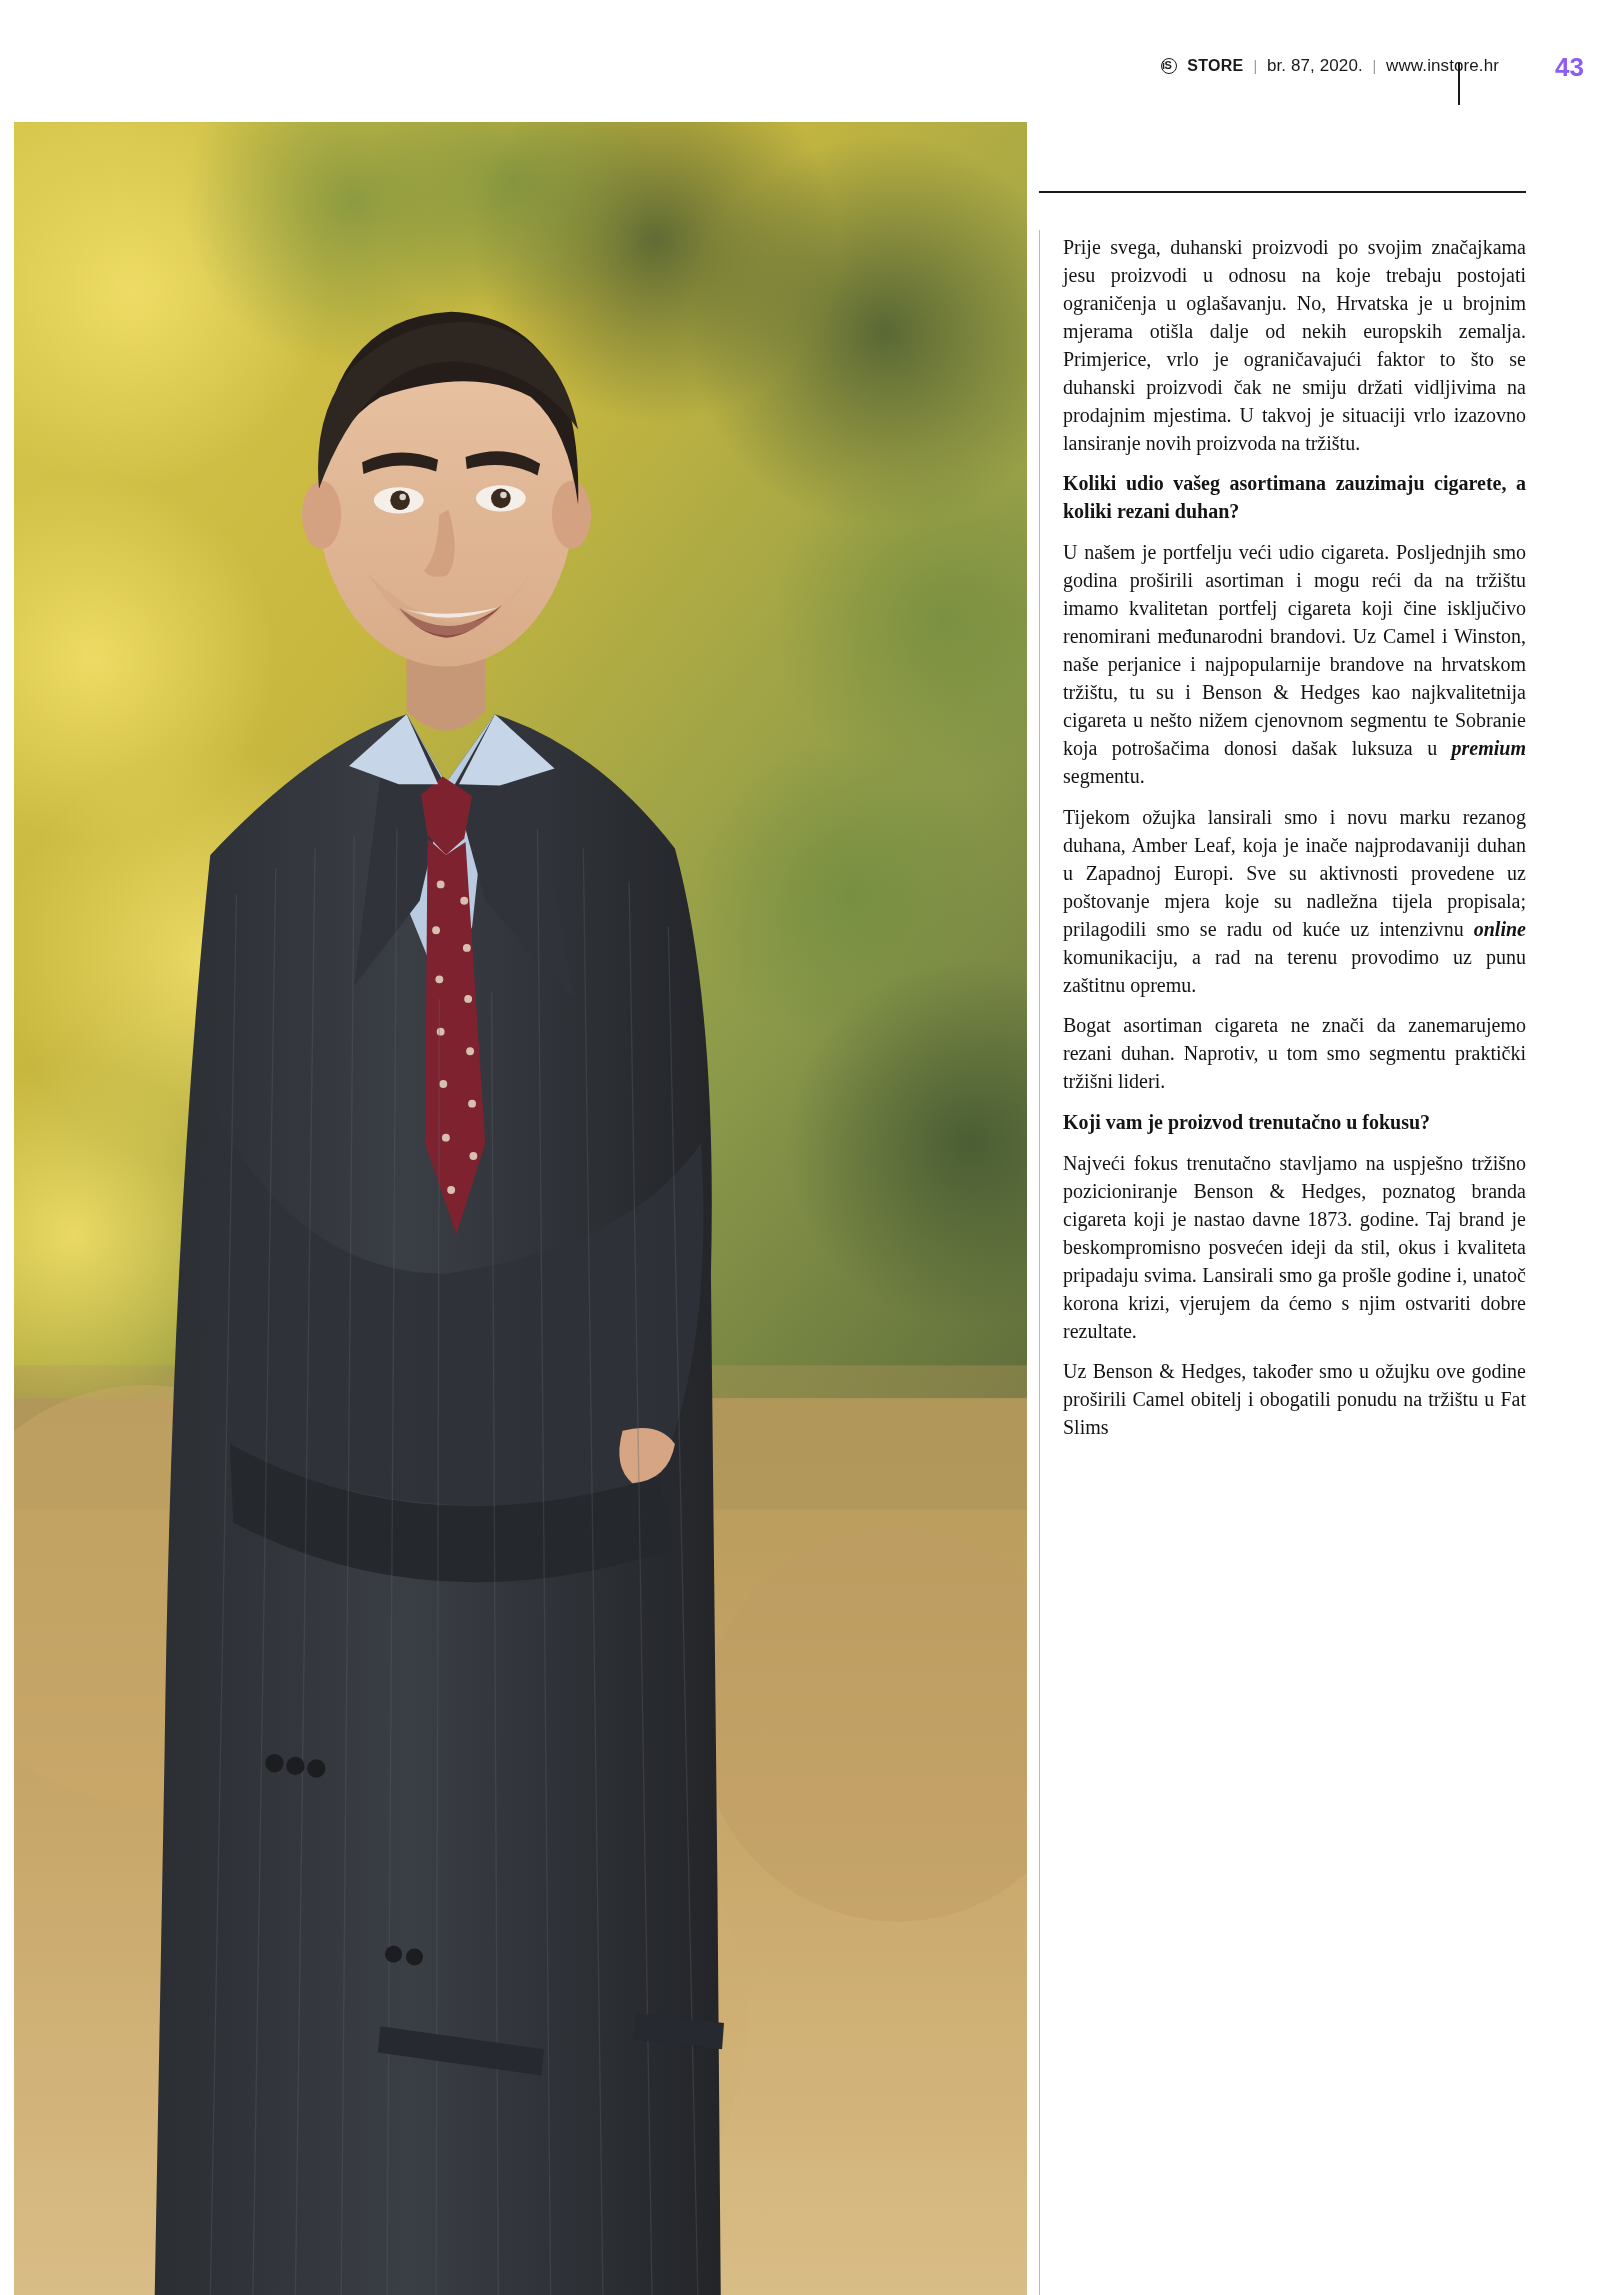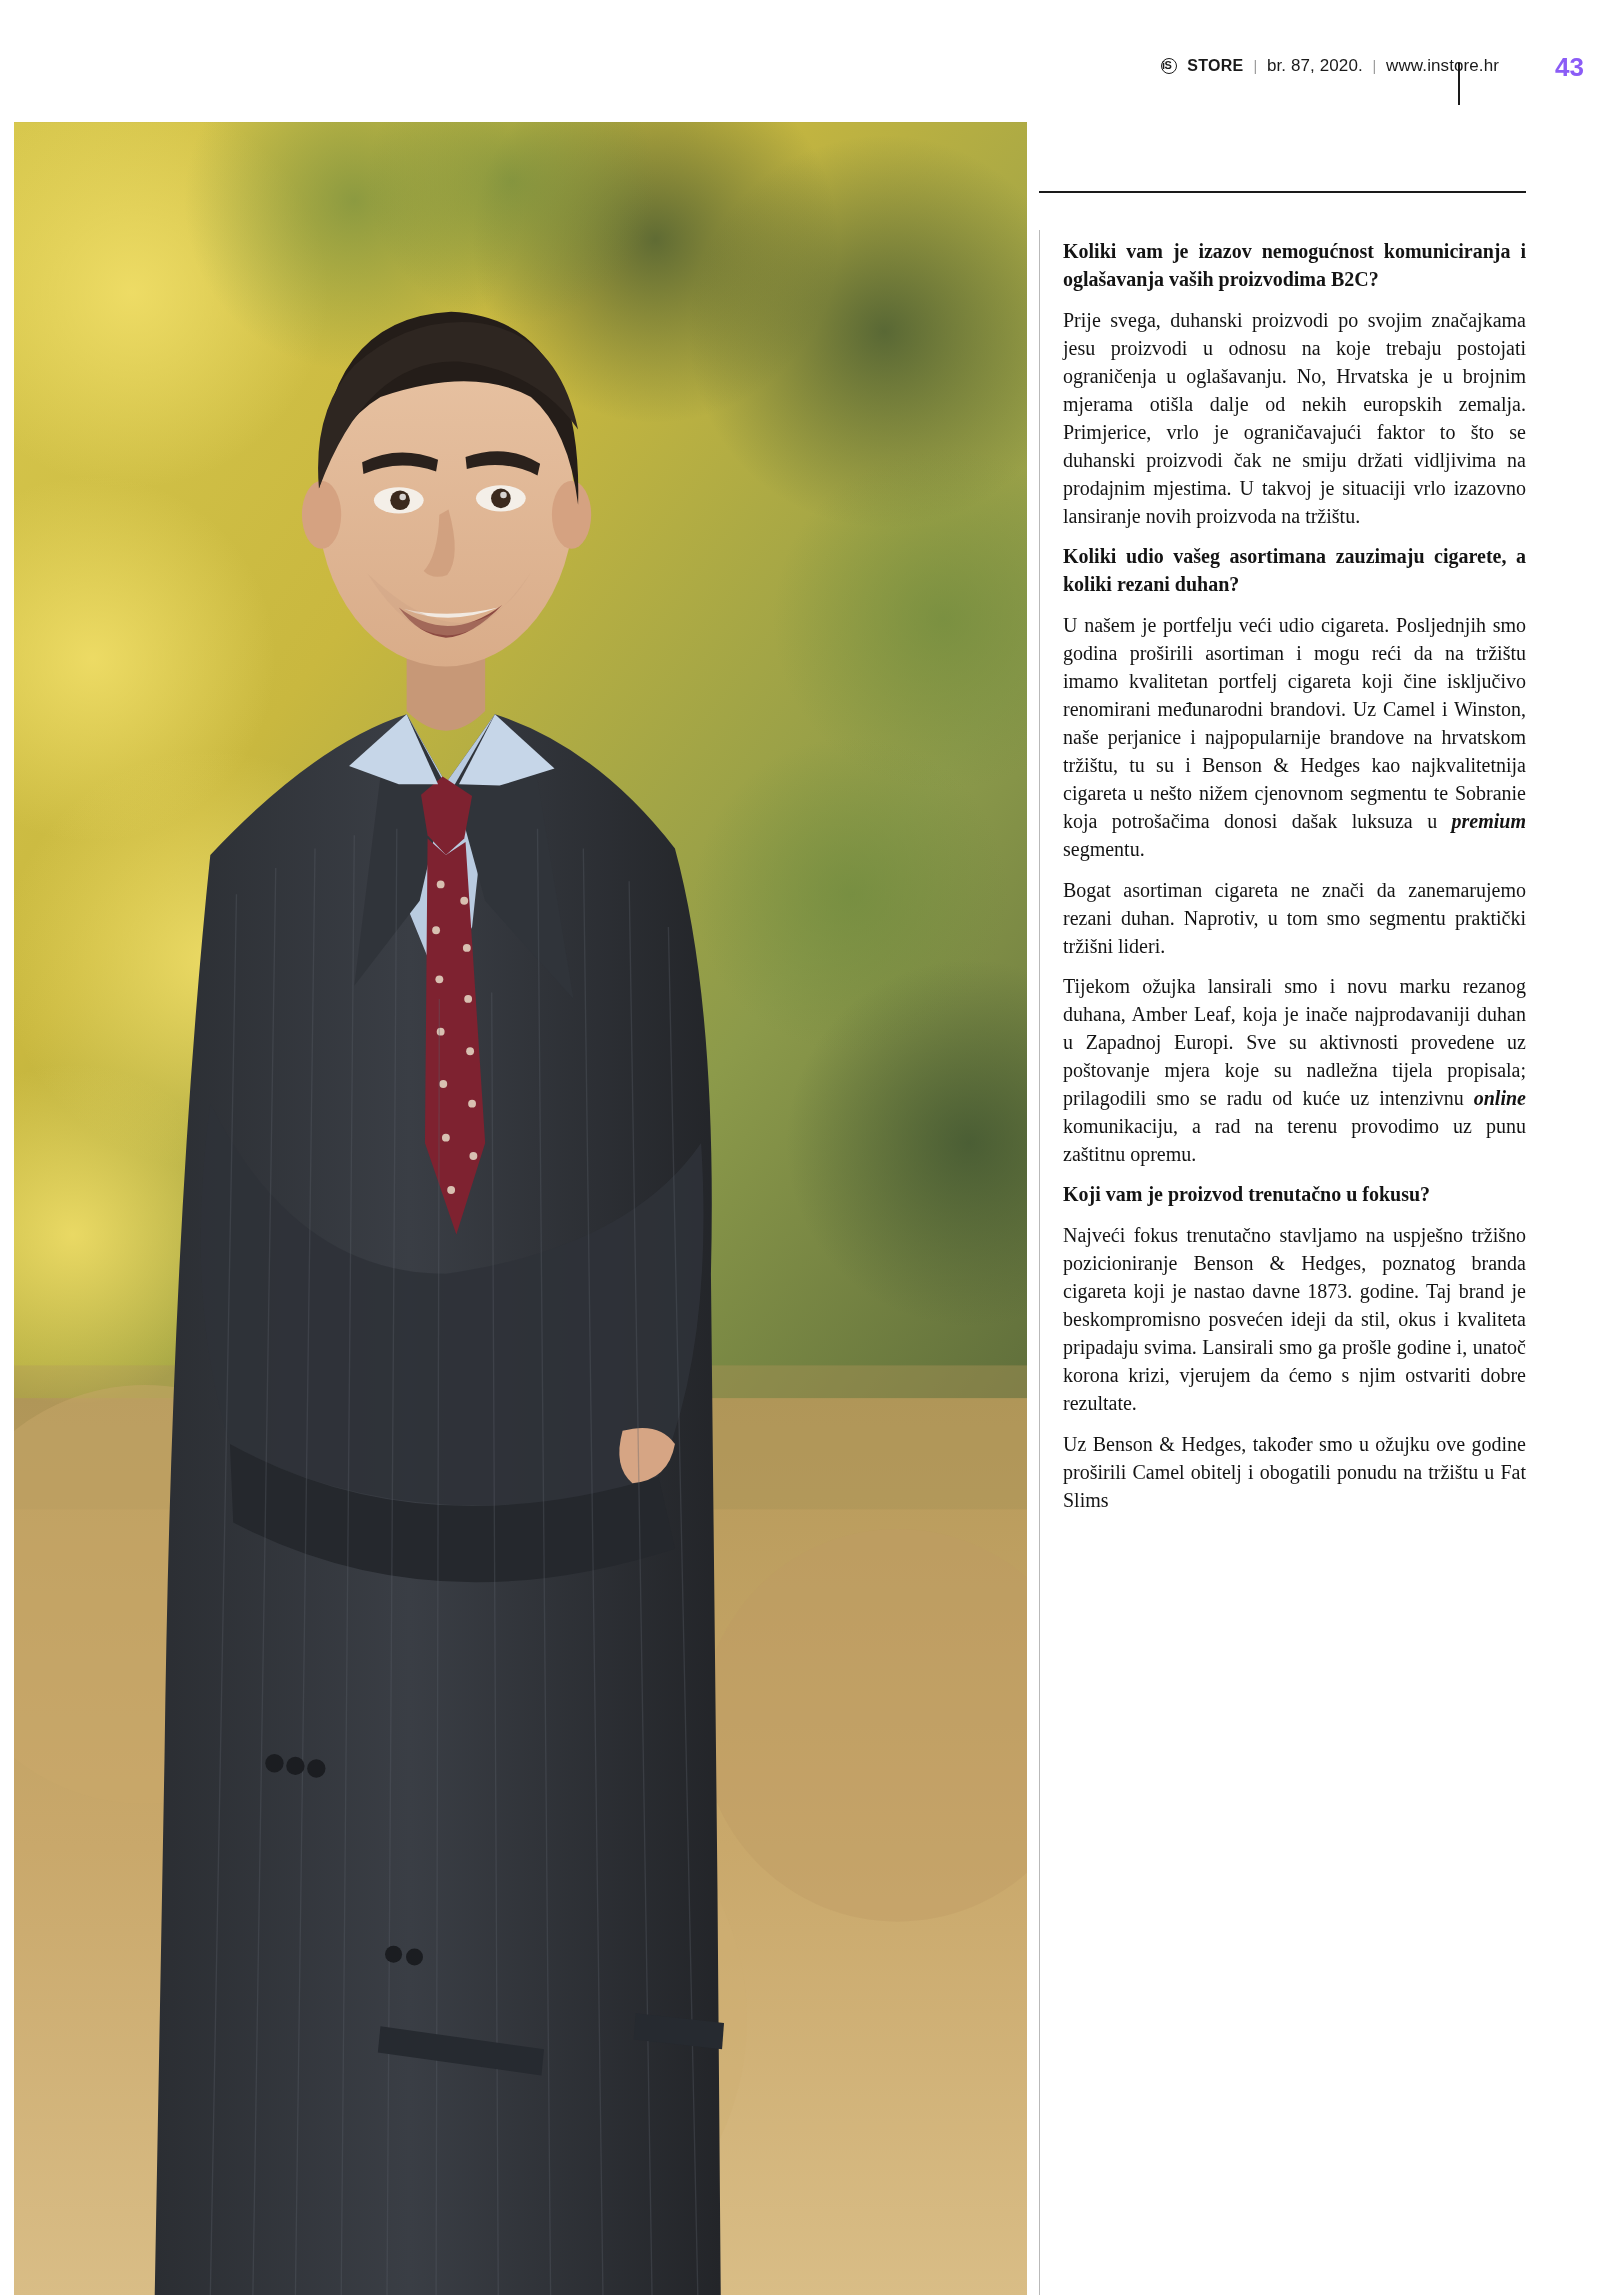--- a/index.html
+++ b/index.html
@@ -297,23 +297,22 @@
 
     <path d="M600 905 L512 984 L588 1012 L648 1012 Z" fill="#c6d6e8"></path>
     <path d="M735 905 L826 988 L742 1014 L680 1012 Z" fill="#c6d6e8"></path>
   </svg>
 </div>
 
 <div class="col-rule-top"></div>
 <div class="col-rule-left"></div>
 
 <div class="textcol">
-  <p class="q">Koliki vam je izazov nemogućnost komuniciranja i oglašavanja vaših proizvodima B2C?</p>
   <p>Prije svega, duhanski proizvodi po svojim značajkama jesu proizvodi u odnosu na koje trebaju postojati ograničenja u oglašavanju. No, Hrvatska je u brojnim mjerama otišla dalje od nekih europskih zemalja. Primjerice, vrlo je ograničavajući faktor to što se duhanski proizvodi čak ne smiju držati vidljivima na prodajnim mjestima. U takvoj je situaciji vrlo izazovno lansiranje novih proizvoda na tržištu.</p>
   <p class="q">Koliki udio vašeg asortimana zauzimaju cigarete, a koliki rezani duhan?</p>
   <p><span>U našem je portfelju veći udio cigareta. Posljednjih smo godina proširili asortiman i mogu reći da na tržištu imamo kvalitetan portfelj cigareta koji čine isključivo renomirani međunarodni brandovi. Uz Camel i Winston, naše perjanice i najpopularnije brandove na hrvatskom tržištu, tu su i Benson &amp; Hedges kao najkvalitetnija cigareta u nešto nižem cjenovnom segmentu te Sobranie koja potrošačima donosi dašak luksuza u </span><span class="it">premium</span><span> segmentu.</span></p>
+  <p><span>Tijekom ožujka lansirali smo i novu marku rezanog duhana, Amber Leaf, koja je inače najprodavaniji duhan u Zapadnoj Europi. Sve su aktivnosti provedene uz poštovanje mjera koje su nadležna tijela propisala; prilagodili smo se radu od kuće uz intenzivnu </span><span class="it">online</span><span> komunikaciju, a rad na terenu provodimo uz punu zaštitnu opremu.</span></p>
   <p>Bogat asortiman cigareta ne znači da zanemarujemo rezani duhan. Naprotiv, u tom smo segmentu praktički tržišni lideri.</p>
-  <p><span>Tijekom ožujka lansirali smo i novu marku rezanog duhana, Amber Leaf, koja je inače najprodavaniji duhan u Zapadnoj Europi. Sve su aktivnosti provedene uz poštovanje mjera koje su nadležna tijela propisala; prilagodili smo se radu od kuće uz intenzivnu </span><span class="it">online</span><span> komunikaciju, a rad na terenu provodimo uz punu zaštitnu opremu.</span></p>
   <p class="q">Koji vam je proizvod trenutačno u fokusu?</p>
   <p>Najveći fokus trenutačno stavljamo na uspješno tržišno pozicioniranje Benson &amp; Hedges, poznatog branda cigareta koji je nastao davne 1873. godine. Taj brand je beskompromisno posvećen ideji da stil, okus i kvaliteta pripadaju svima. Lansirali smo ga prošle godine i, unatoč korona krizi, vjerujem da ćemo s njim ostvariti dobre rezultate.</p>
   <p class="last">Uz Benson &amp; Hedges, također smo u ožujku ove godine proširili Camel obitelj i obogatili ponudu na tržištu u Fat Slims</p>
 </div>
 
 
 </body></html>

